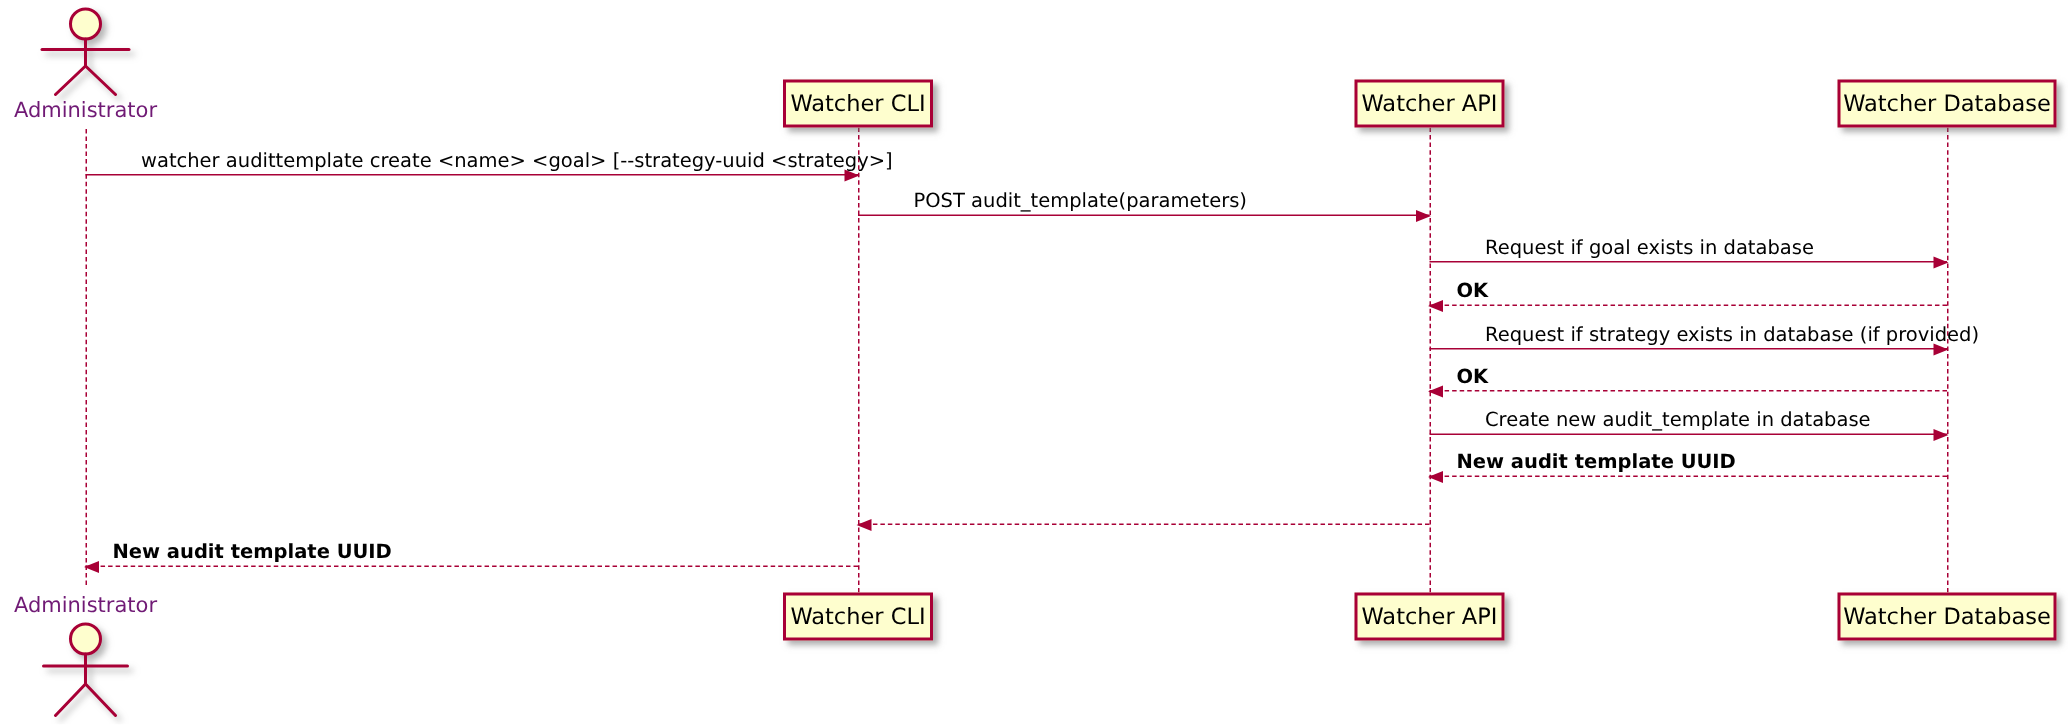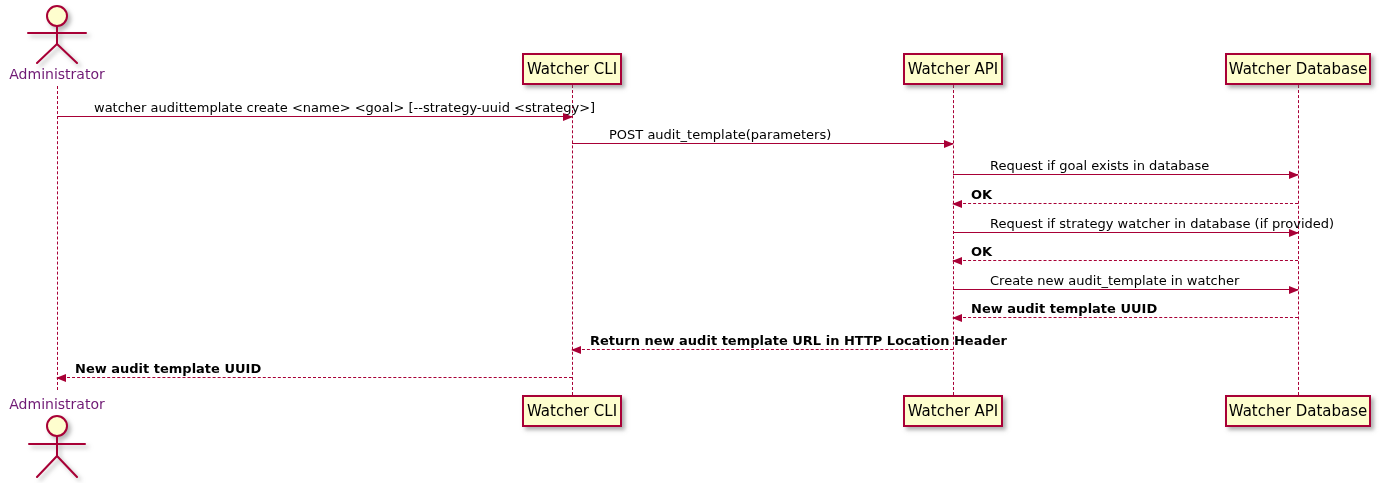--- a/index.html
+++ b/index.html
@@ -110,45 +110,44 @@
     <div class="msg-head right"></div>
   </div>
 
   <div class="message" style="left:953px; top:186px; width:345px;">
     <div class="msg-label ret">OK</div>
     <div class="msg-line dashed"></div>
     <div class="msg-head left"></div>
   </div>
 
   <div class="message" style="left:953px; top:215px; width:345px;">
-    <div class="msg-label fwd">Request if strategy watcher in database (if provided)</div>
+    <div class="msg-label fwd">Request if strategy exists in database (if provided)</div>
     <div class="msg-line solid"></div>
     <div class="msg-head right"></div>
   </div>
 
   <div class="message" style="left:953px; top:243px; width:345px;">
     <div class="msg-label ret">OK</div>
     <div class="msg-line dashed"></div>
     <div class="msg-head left"></div>
   </div>
 
   <div class="message" style="left:953px; top:272px; width:345px;">
-    <div class="msg-label fwd">Create new audit_template in watcher</div>
+    <div class="msg-label fwd">Create new audit_template in database</div>
     <div class="msg-line solid"></div>
     <div class="msg-head right"></div>
   </div>
 
   <div class="message" style="left:953px; top:300px; width:345px;">
     <div class="msg-label ret">New audit template UUID</div>
     <div class="msg-line dashed"></div>
     <div class="msg-head left"></div>
   </div>
 
   <div class="message" style="left:572px; top:332px; width:381px;">
-    <div class="msg-label ret">Return new audit template URL in HTTP Location Header</div>
     <div class="msg-line dashed"></div>
     <div class="msg-head left"></div>
   </div>
 
   <div class="message" style="left:57px;  top:360px; width:515px;">
     <div class="msg-label ret">New audit template UUID</div>
     <div class="msg-line dashed"></div>
     <div class="msg-head left"></div>
   </div>
 

